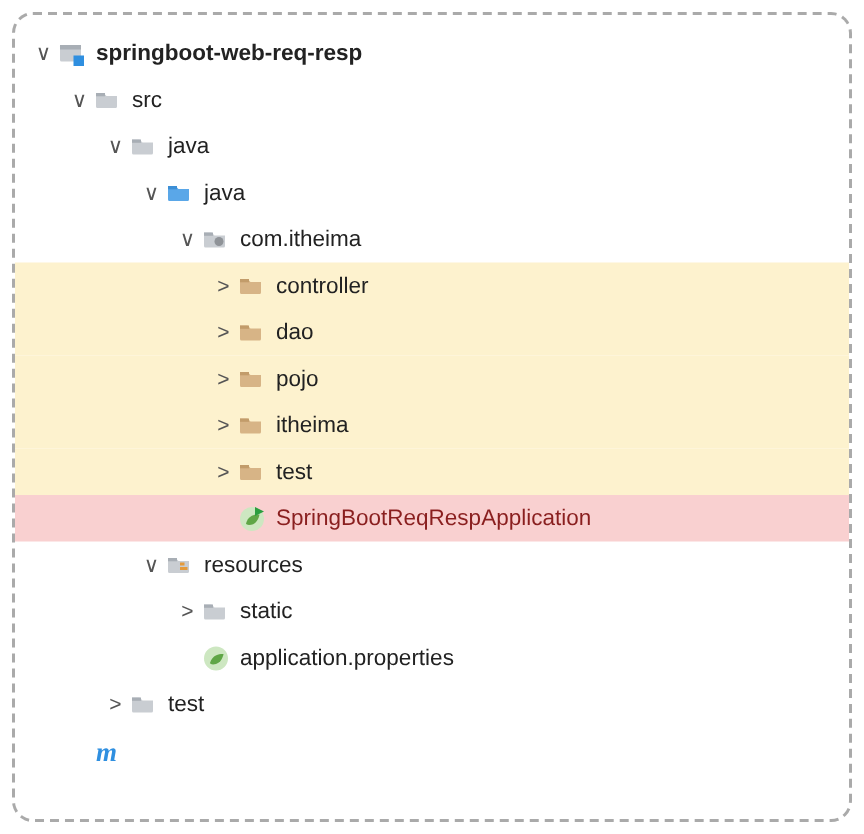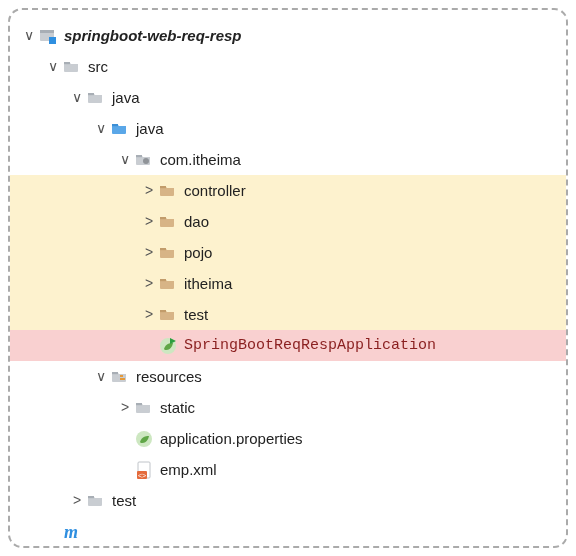--- a/index.html
+++ b/index.html
@@ -37,28 +37,28 @@
   }
   .icon {
     width: 20px; height: 20px;
     display:inline-flex;
     align-items:center;
     justify-content:center;
     margin-right:6px;
     flex: 0 0 20px;
   }
   .label { color:#222; }
-  .label.bold { font-weight:700;font-style:italic; }
+  .label.bold { font-weight:700; }
   .hl-yellow { background:#fdf2ce; }
   .hl-yellow::before, .hl-yellow::after,
   .hl-red::before, .hl-red::after {
     content:""; position:absolute; top:0; bottom:0; width:40px;
   }
   .hl-yellow, .hl-red { margin-left:-6px; margin-right:-6px; padding-left:6px; padding-right:6px;}
-  .hl-red { background:#f9d0d0;font-family:Liberation Mono, monospace; }
+  .hl-red { background:#f9d0d0; }
   .label.red { color:#8a1f1f; }
 
   svg { display:block; }
 </style>
 </head>
 <body>
 
 <svg width="0" height="0" style="position:absolute">
   <defs>
     <g id="i-module">
@@ -257,29 +257,20 @@
   <div class="row">
     <span class="indent" style="width:118px"></span>
     <span class="icon">
         <svg width="20" height="20">
           <use href="#i-spring"></use>
         </svg>
       </span>
     <span class="label">application.properties</span>
   </div>
 
-  <div class="row">
-    <span class="indent" style="width:118px"></span>
-    <span class="icon">
-        <svg width="20" height="20">
-          <use href="#i-xml"></use>
-        </svg>
-      </span>
-    <span class="label">emp.xml</span>
-  </div>
 
   <div class="row">
     <span class="indent" style="width:52px"></span>
     <span class="arrow">˃</span>
     <span class="icon">
         <svg width="20" height="20">
           <use href="#i-folder"></use>
         </svg>
       </span>
     <span class="label">test</span>

